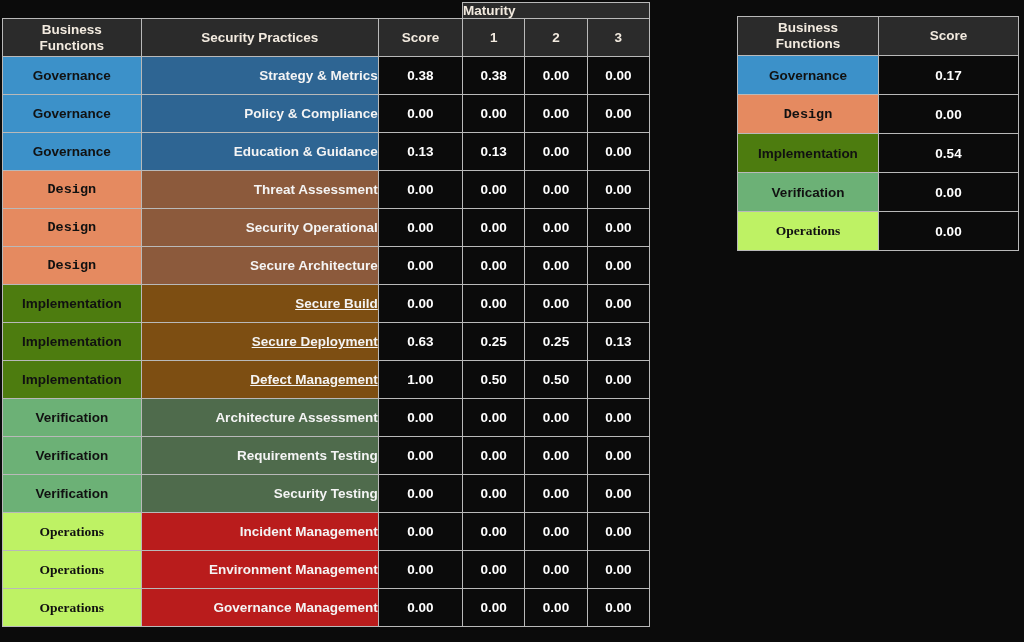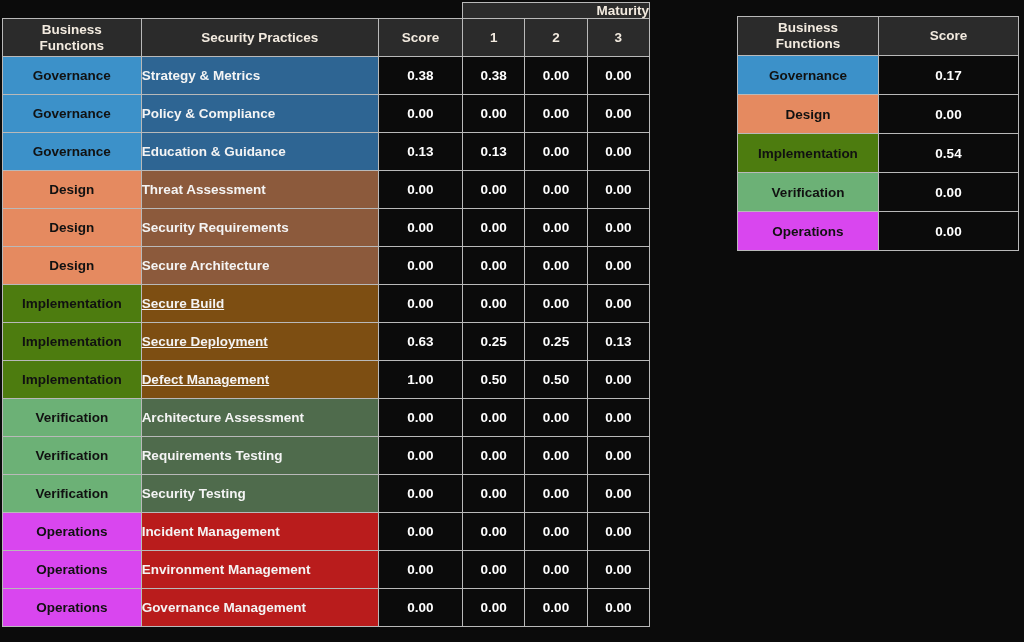--- a/index.html
+++ b/index.html
@@ -38,56 +38,56 @@
   .col-m     { width: 62px; }
 
   .blank-cell {
     background: #0b0b0b;
     border: none !important;
     height: 14px !important;
   }
   .maturity-head {
     background: #2b2b2b;
     color: #f2eadf;
-    text-align: right;
+    text-align: left;
     font-size: 13.5px;
     height: 14px !important;
     border-top: 1px solid #b9b9b9 !important;
     border-bottom: none !important;
   }
   .hdr {
     background: #2b2b2b;
     color: #f2eadf;
     text-align: center;
     height: 40px;
     line-height: 1.15;
   }
   .hdr.two-line { padding: 0 2px; }
 
   .fn-cell {
     text-align: center;
     color: #111;
   }
   .sp-cell {
-    text-align: left;
+    text-align: right;
     padding-left: 7px;
     color: #f4f4f4;
   }
   .num-cell {
     background: #0b0b0b;
     color: #ffffff;
     text-align: center;
   }
 
   
   .fn-governance     { background: #3c91c9; }
-  .fn-design         { background: #e58a60; }
+  .fn-design         { background: #e58a60; font-family: Liberation Mono, monospace; }
   .fn-implementation { background: #4d7c0f; }
   .fn-verification   { background: #6cb176; }
-  .fn-operations     { background: #d946ef; }
+  .fn-operations     { background: #bef264; font-family: Liberation Serif, serif; }
   .fn-overall        { background: #8b8b8b; }
 
   
   .sp-governance     { background: #2e6593; }
   .sp-design         { background: #8c5a3c; }
   .sp-implementation { background: #7d4e12; text-decoration: underline; }
   .sp-verification   { background: #4f6b4c; }
   .sp-operations     { background: #b91c1c; }
 
   
@@ -173,21 +173,21 @@
       <tr>
         <td class="fn-cell fn-design">Design</td>
         <td class="sp-cell sp-design">Threat Assessment</td>
         <td class="num-cell">0.00</td>
         <td class="num-cell">0.00</td>
         <td class="num-cell">0.00</td>
         <td class="num-cell">0.00</td>
       </tr>
       <tr>
         <td class="fn-cell fn-design">Design</td>
-        <td class="sp-cell sp-design">Security Requirements</td>
+        <td class="sp-cell sp-design">Security Operational</td>
         <td class="num-cell">0.00</td>
         <td class="num-cell">0.00</td>
         <td class="num-cell">0.00</td>
         <td class="num-cell">0.00</td>
       </tr>
       <tr>
         <td class="fn-cell fn-design">Design</td>
         <td class="sp-cell sp-design">Secure Architecture</td>
         <td class="num-cell">0.00</td>
         <td class="num-cell">0.00</td>

